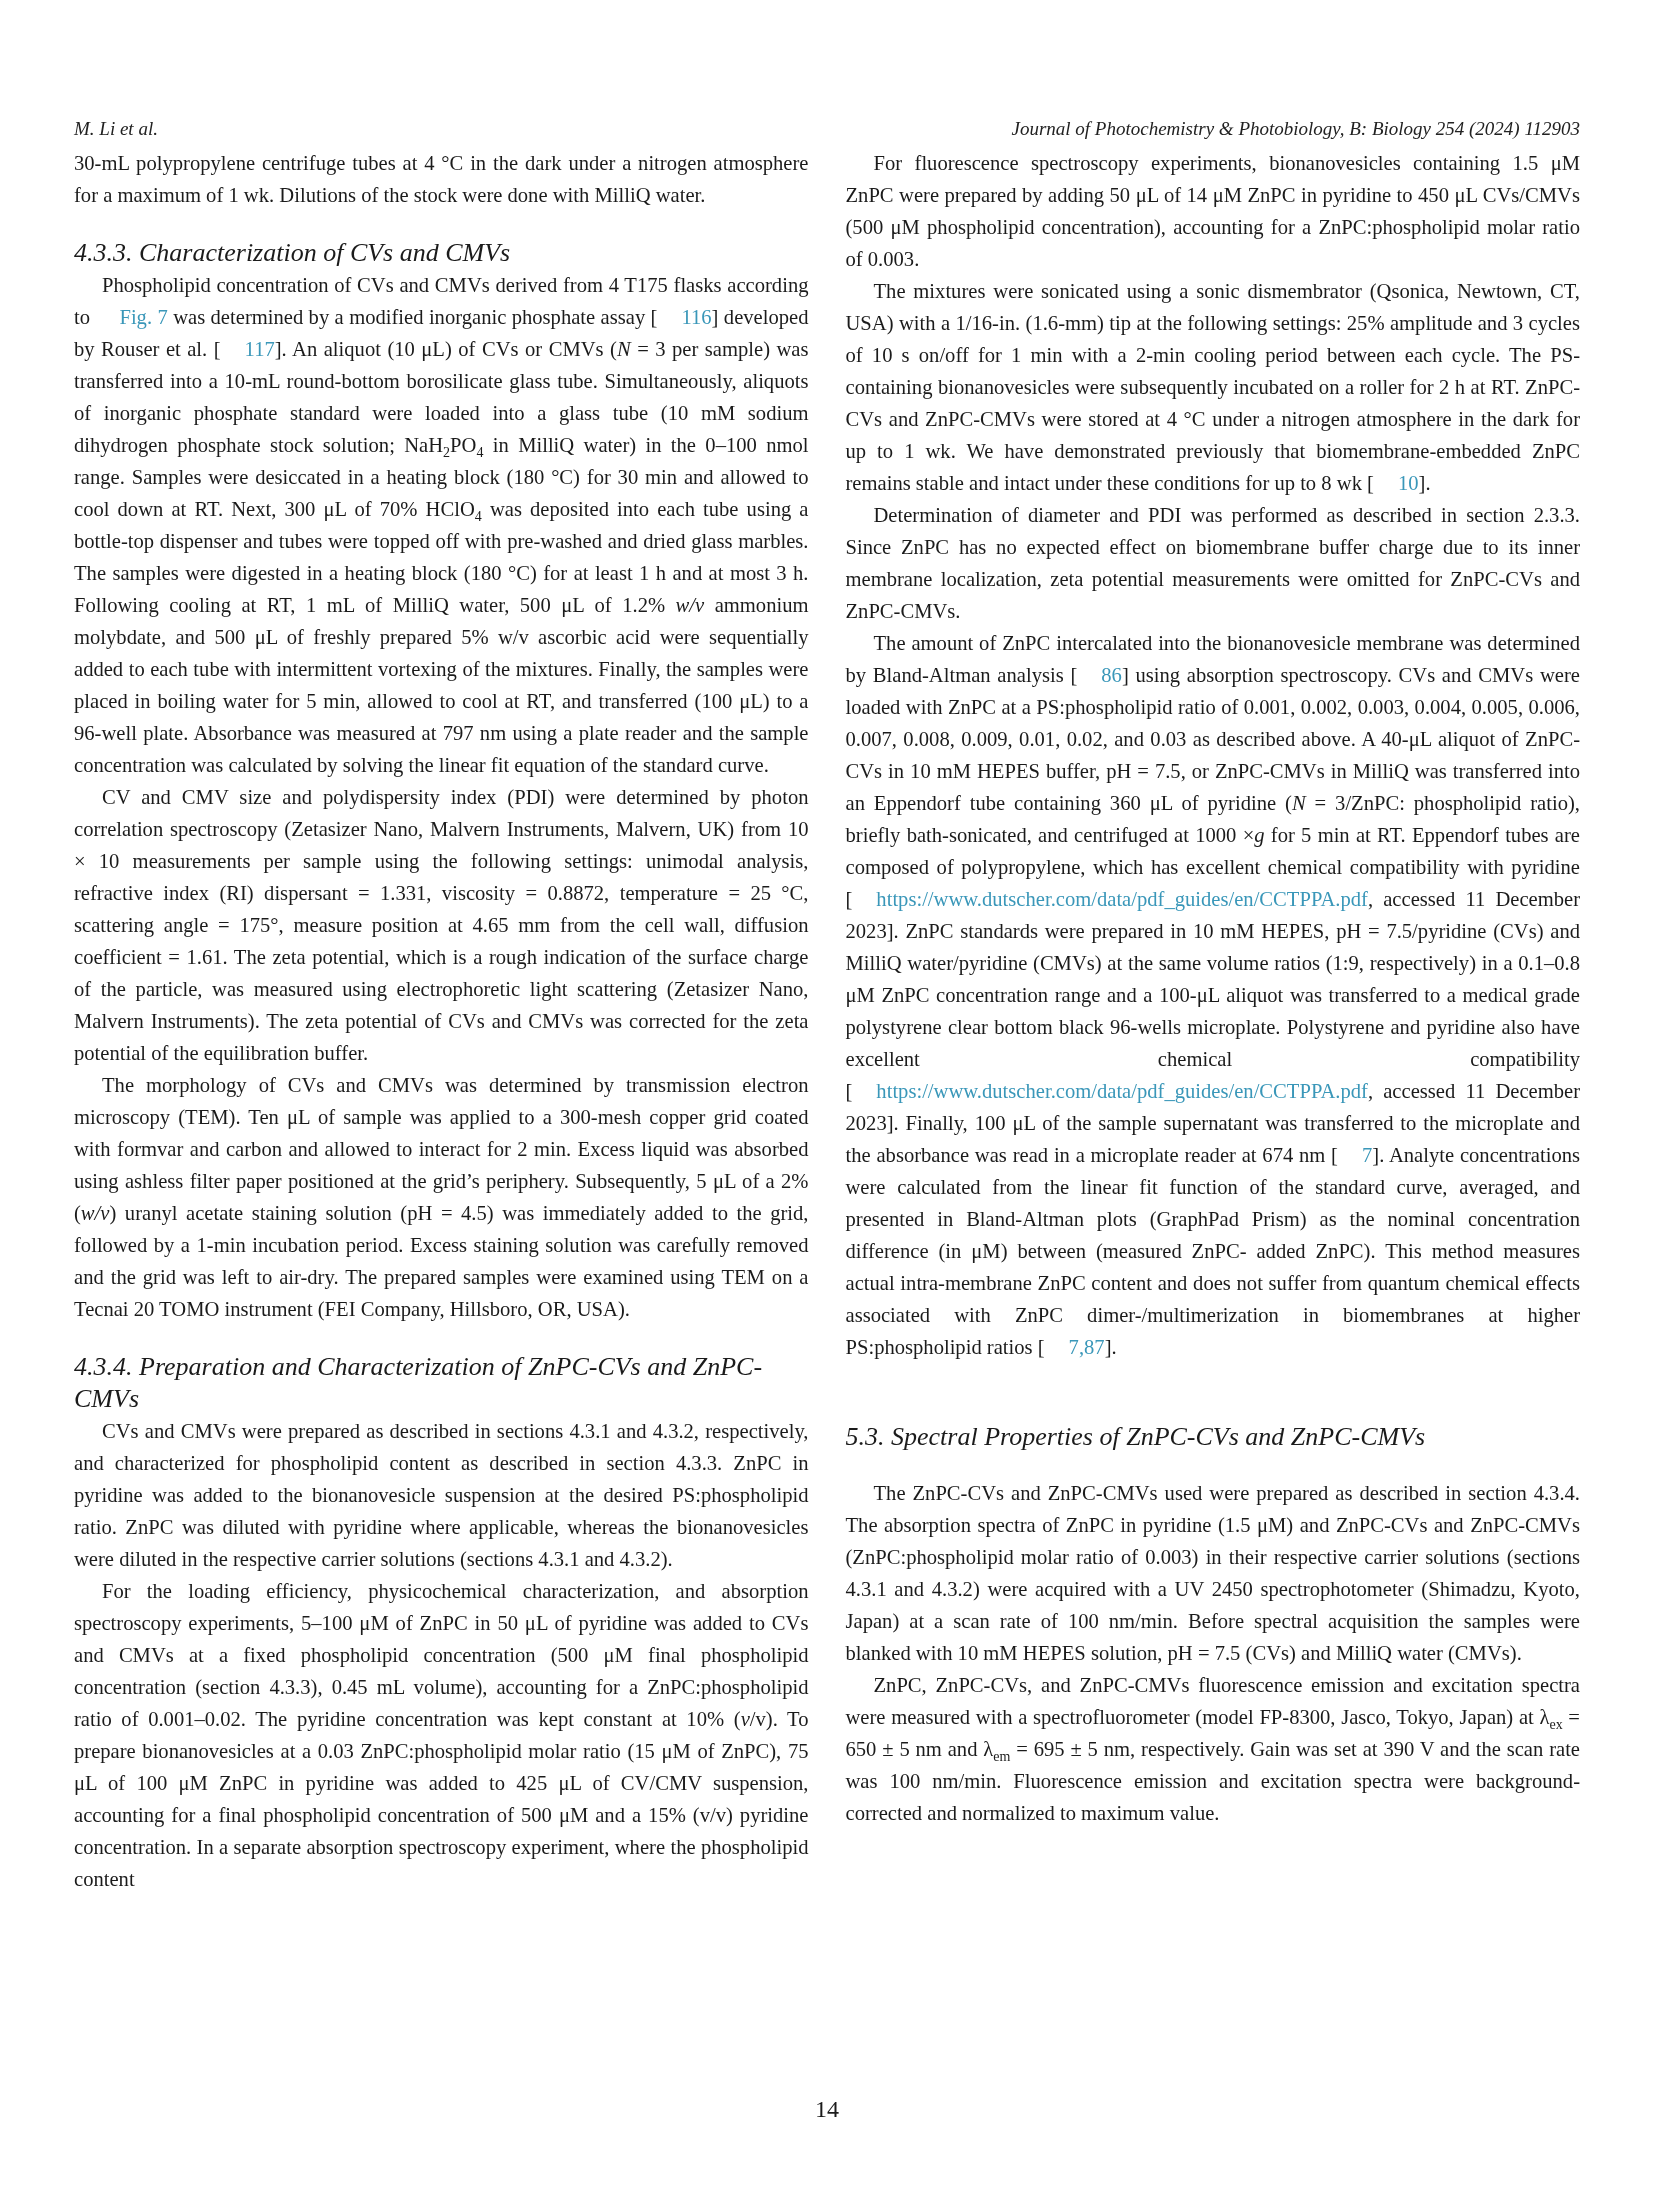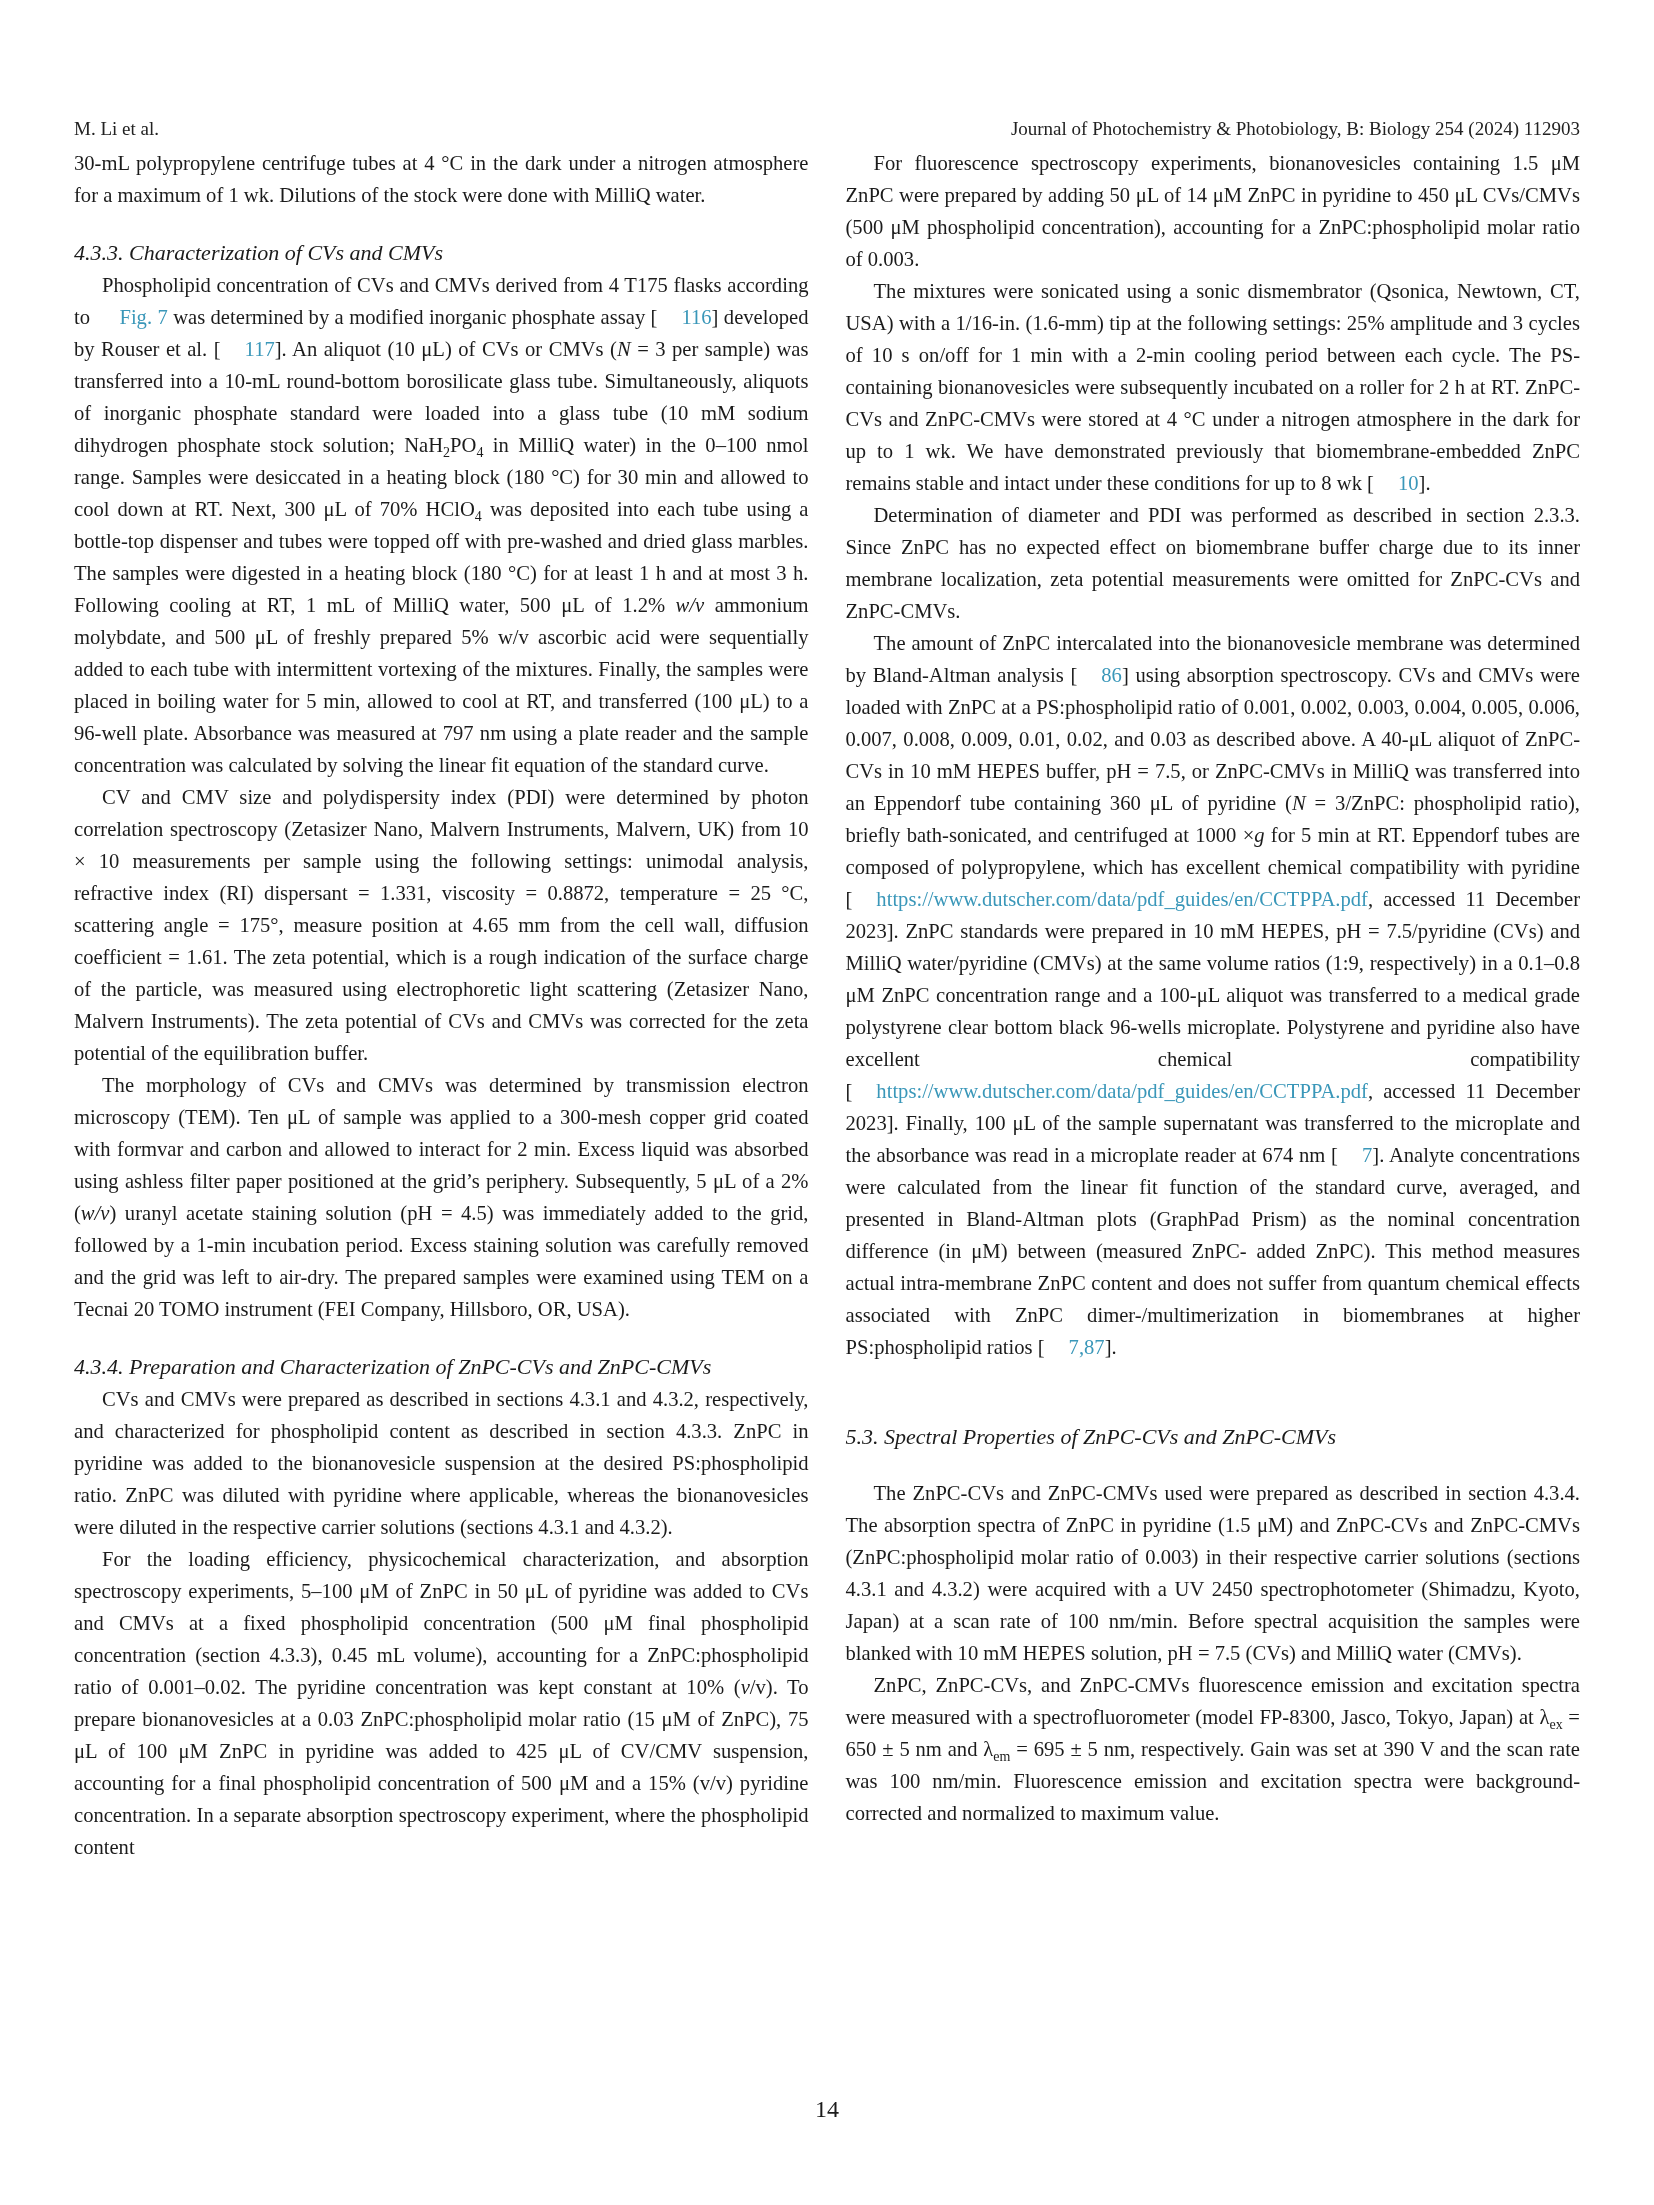--- a/index.html
+++ b/index.html
@@ -7,37 +7,37 @@
     width:1654px; height:2205px;
     background:#ffffff;
     position:relative;
     overflow:hidden;
     font-family:"Liberation Serif", "DejaVu Serif", serif;
     color:#1b1b1b;
   }
   .page-header {
     position:absolute; top:118px; left:74px; right:74px;
     display:flex; justify-content:space-between; align-items:center;
-    font-size:19px; color:#222;
+    font-style:italic; font-size:19px; color:#222;
   }
   .columns {
     position:absolute; top:147px; left:74px; right:74px;
     display:flex; gap:37px;
   }
   .column {
     width:736px;
     font-size:20.6px;
     line-height:32px;
     text-align:justify;
   }
   .para { margin:0; overflow-wrap:break-word; }
   .para.indent { text-indent:28px; }
   .heading {
     font-style:italic; font-weight:normal;
-    font-size:22px; line-height:32px;
+    font-size:26px; line-height:32px;
     margin:26px 0 0 0; text-align:left;
   }
   .heading.section { margin:58px 0 24px 0; }
   a.link { text-decoration:none; overflow-wrap:anywhere;margin-left:24px; }
   i { font-style:italic; }
   sub { font-size:0.68em; line-height:0; }
   .page-footer {
     position:absolute; top:2096px; left:0; width:100%;
     text-align:center; font-size:24px; color:#1b1b1b;
   }

